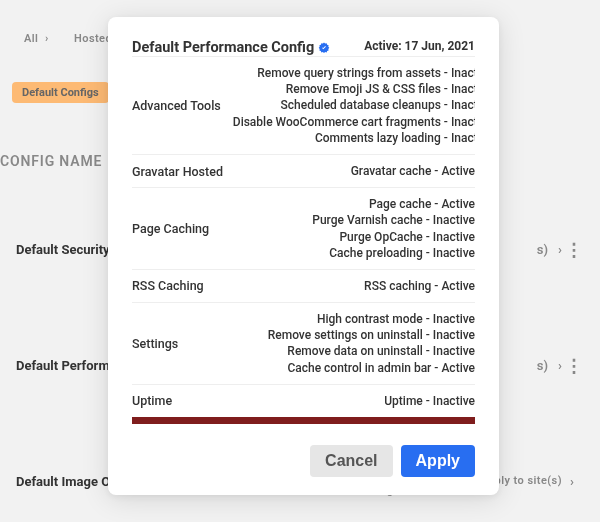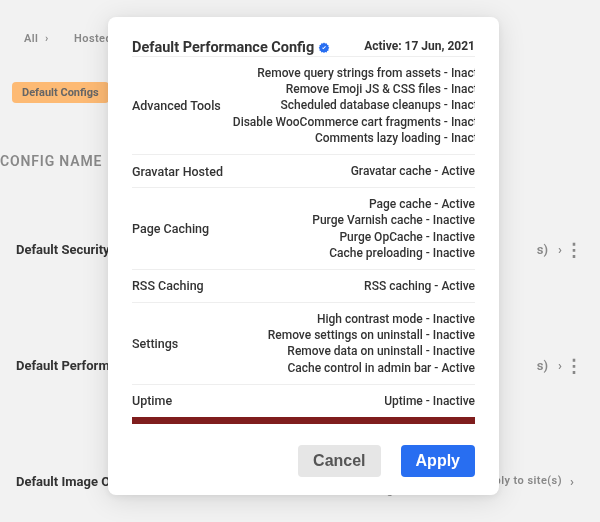--- a/index.html
+++ b/index.html
@@ -86,21 +86,21 @@
   }
   .btn {
     font-size: 16px;
     font-weight: 700;
     border: none;
     border-radius: 4px;
     padding: 7px 15px;
     cursor: pointer;
   }
   .btn-cancel { background: #e6e6e6; color: #555; }
-  .btn-apply  { background: #286EF1; color: #fff; margin-left: 12px; }
+  .btn-apply  { background: #286EF1; color: #fff; }
 
   .chip { display:inline-block; background:#fdba74; border-radius:4px; padding:4px 10px; font-size:11px; font-weight:700; color:#666;}
 </style>
 </head>
 <body>
 
 <div class="bg">
   <span class="bg-text" style="top:32px; left:24px;">All</span>
   <span class="bg-text" style="top:32px; left:45px;">›</span>
   <span class="bg-text" style="top:32px; left:74px;">Hosted</span>

